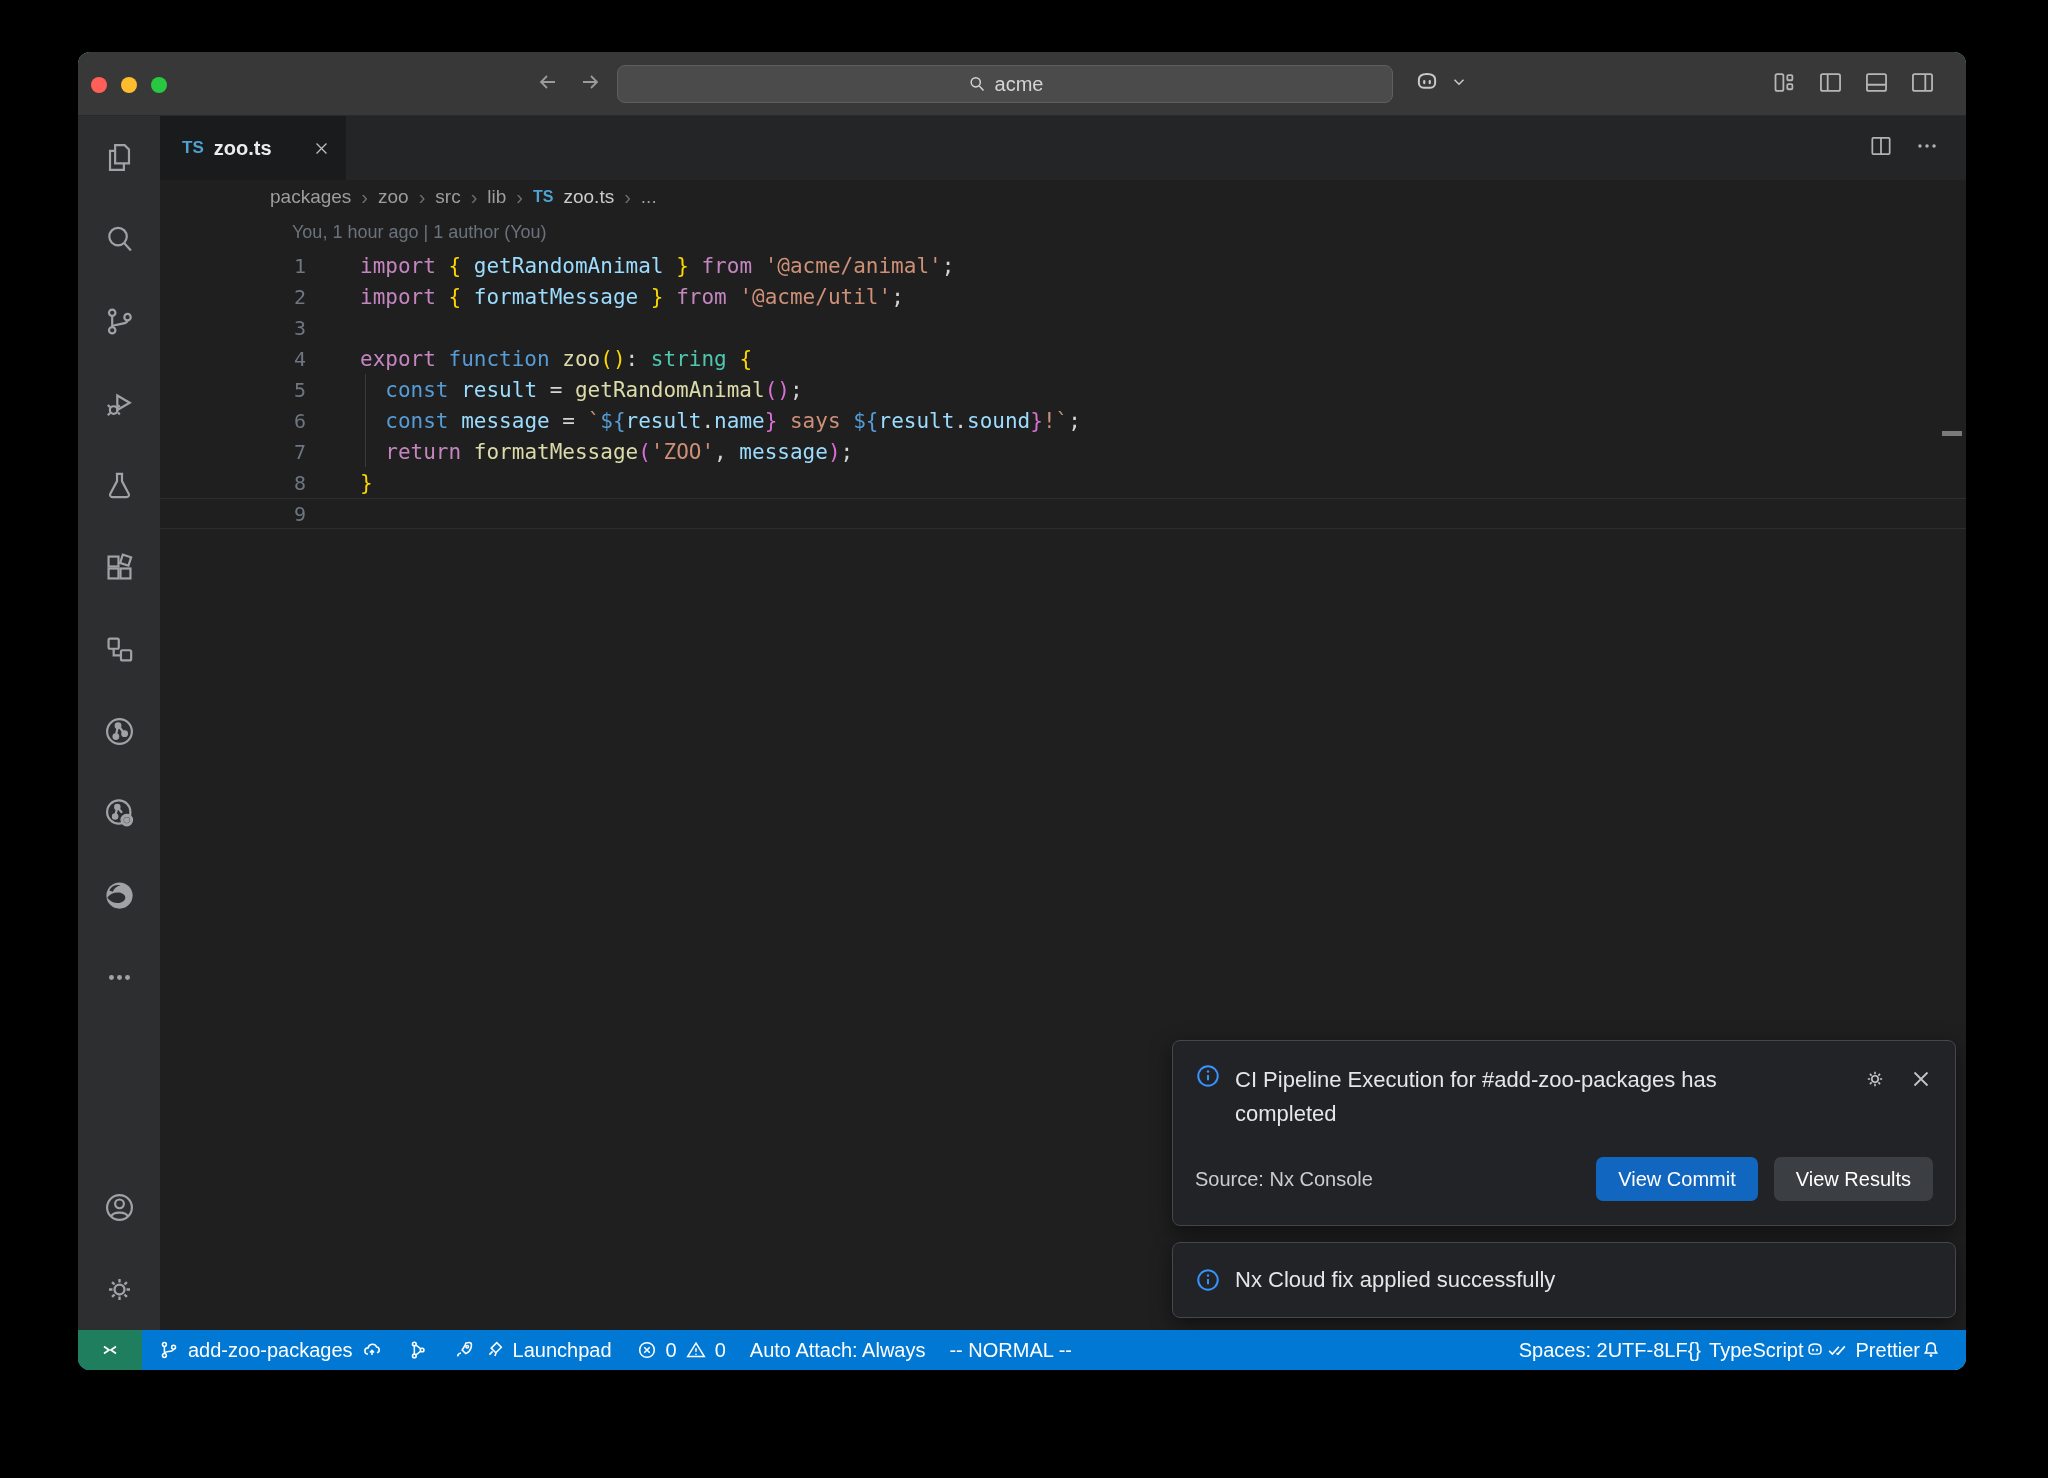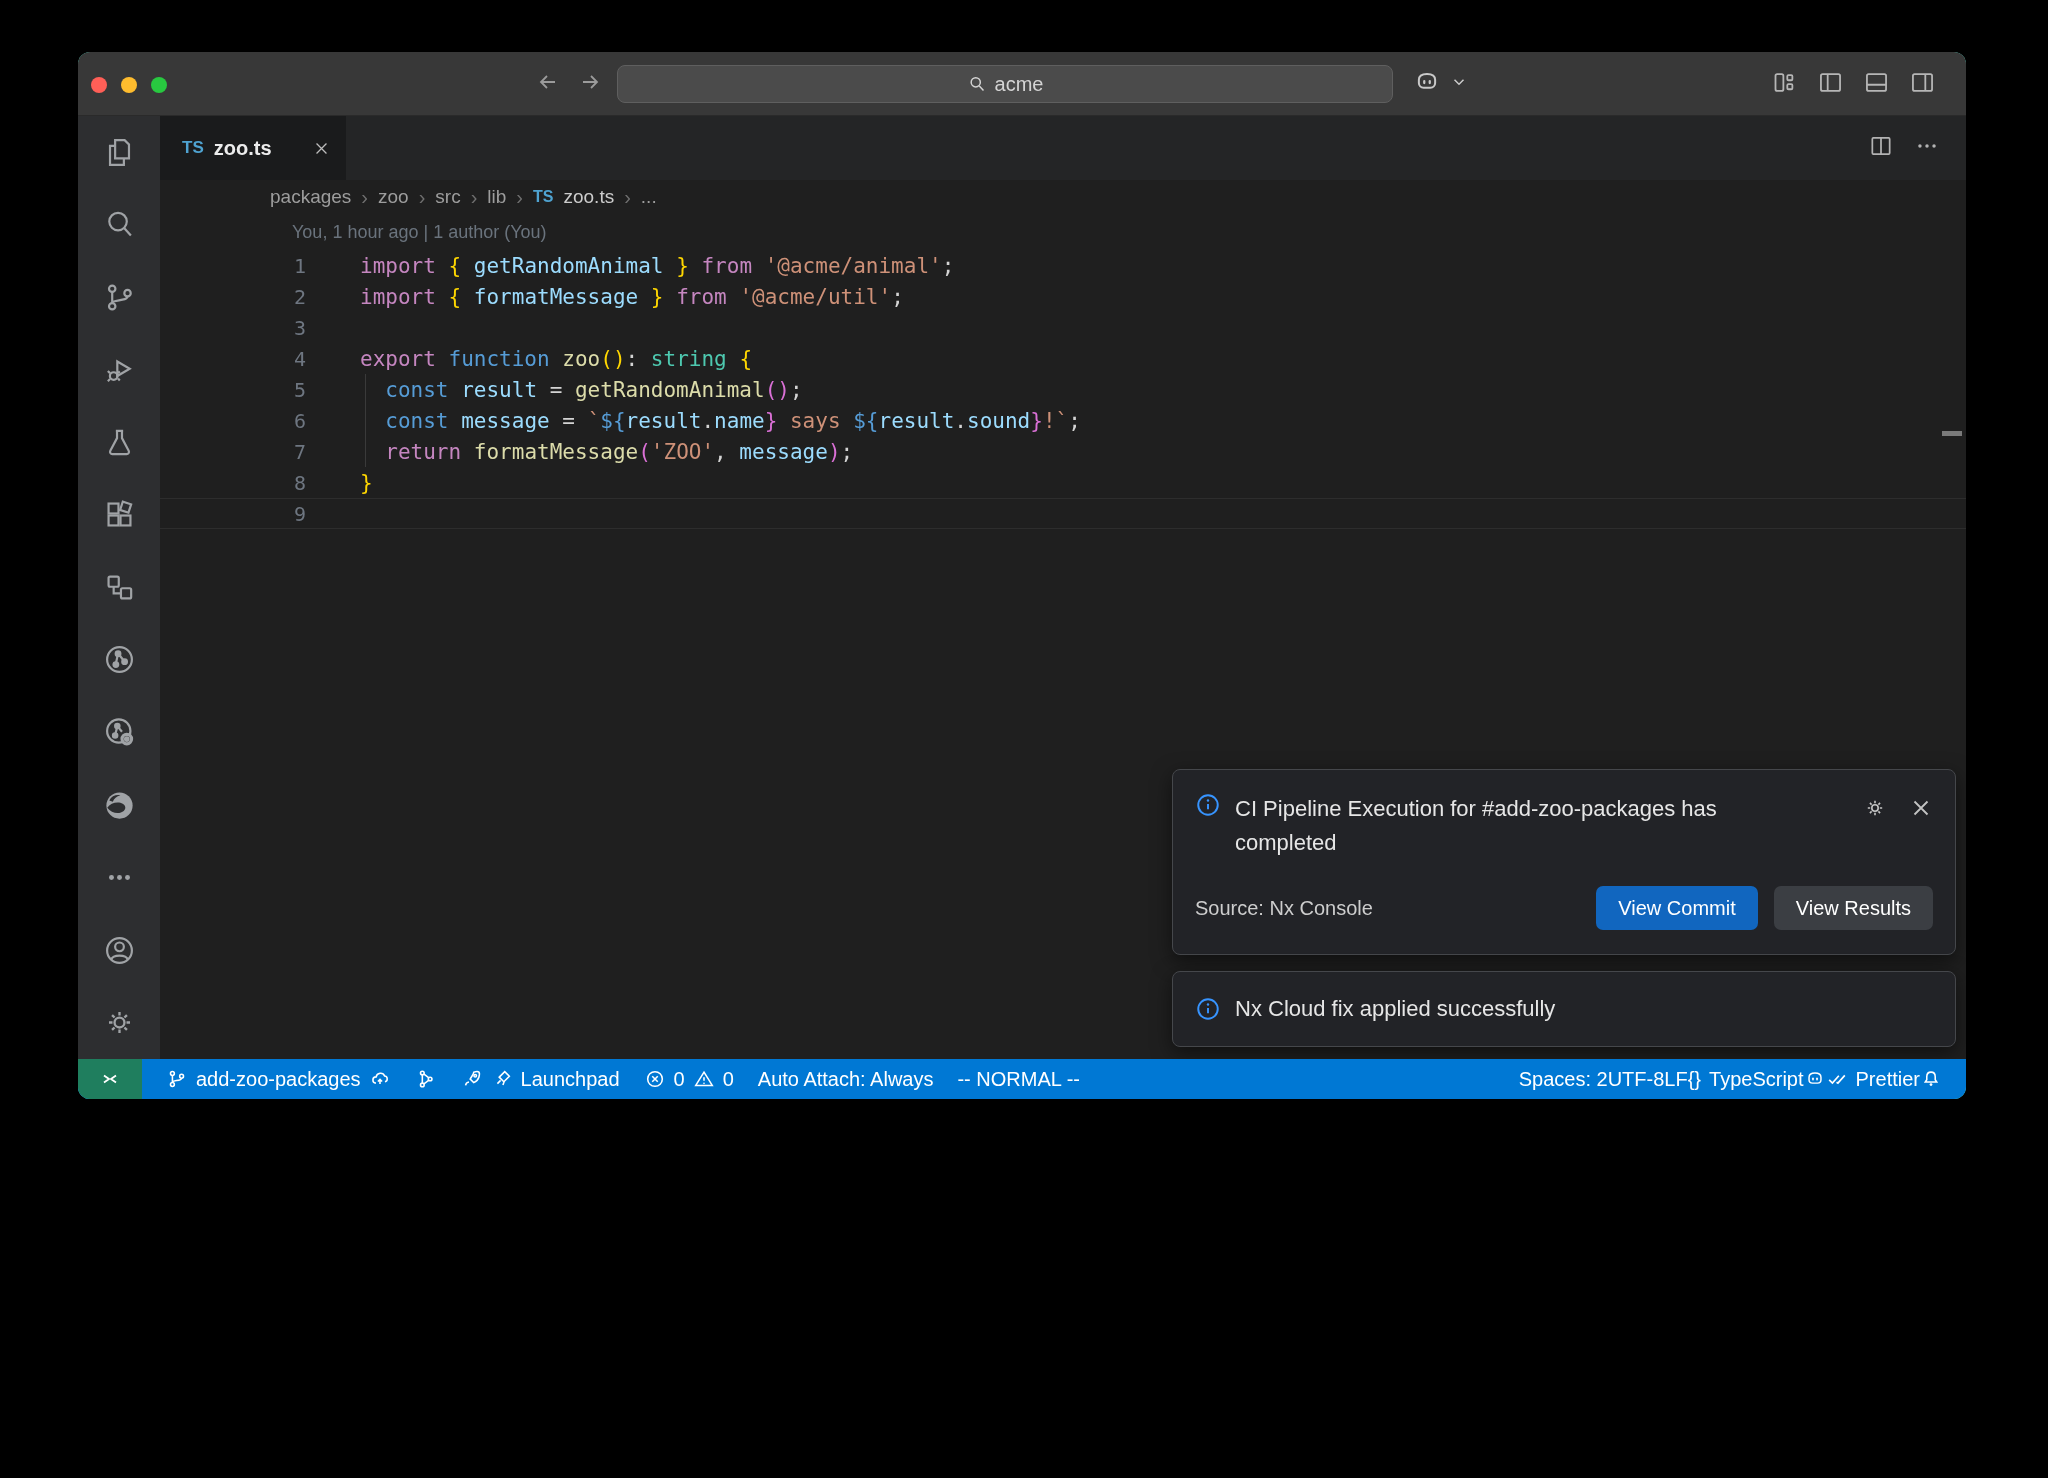--- a/index.html
+++ b/index.html
@@ -1,18 +1,18 @@
 <!DOCTYPE html>
 <html><head>
 <meta charset="utf-8">
 <style>
   * { margin:0; padding:0; box-sizing:border-box; }
   html,body { width:2048px; height:1478px; background:#000; font-family:"Liberation Sans","DejaVu Sans",sans-serif; overflow:hidden; }
 
-  .window { position:absolute; left:78px; top:52px; width:1888px; height:1047px;
+  .window { position:absolute; left:78px; top:52px; width:1888px; height:1318px;
             background:#5eead4; border-radius:12px; overflow:hidden;
             box-shadow:0 18px 60px rgba(0,0,0,.7); }
 
   
   .titlebar { position:absolute; left:0; top:0; right:0; height:64px; background:#383838;
               border-bottom:1px solid #2a2a2a; }
   .traffic { position:absolute; top:25px; left:13px; display:flex; gap:14px; }
   .traffic span { width:16px; height:16px; border-radius:50%; display:block; }
   .nav-arrows { position:absolute; left:458px; top:0; height:64px; display:flex; gap:18px; align-items:center; color:#9b9b9b; }
   .nav-arrows svg { width:24px; height:24px; }
@@ -74,21 +74,21 @@
   .btn { height:44px; padding:0 22px; font-size:20px; border:none; border-radius:7px; color:#fff; font-family:inherit; }
   .btn.primary { background:#1166bf; }
   .btn.secondary { background:#3b3e43; }
   .notif-simple { display:flex; align-items:center; gap:14px; padding:24px 22px; color:#e6e6e6; font-size:22px; }
   .info-icon { width:26px; height:26px; flex:none; color:#3794ff; }
 
   
   .statusbar { position:absolute; left:0; right:0; bottom:0; height:40px; background:#0078d4; color:#fff;
                display:flex; align-items:center; font-size:20px; }
   .remote { width:64px; height:40px; background:#1f7e5e; display:flex; align-items:center; justify-content:center; flex:none; }
-  .sb-left { display:flex; align-items:center; gap:24px; padding-left:24px; }
+  .sb-left { display:flex; align-items:center; gap:24px; padding-left:16px; }
   .sb-right { margin-left:auto; display:flex; align-items:center; padding-right:24px; }
   .sb-item { display:flex; align-items:center; gap:8px; white-space:nowrap; }
   .sb-item svg { width:22px; height:22px; }
 </style>
 </head>
 <body>
 
 <div class="window">
 
   <div class="titlebar">

